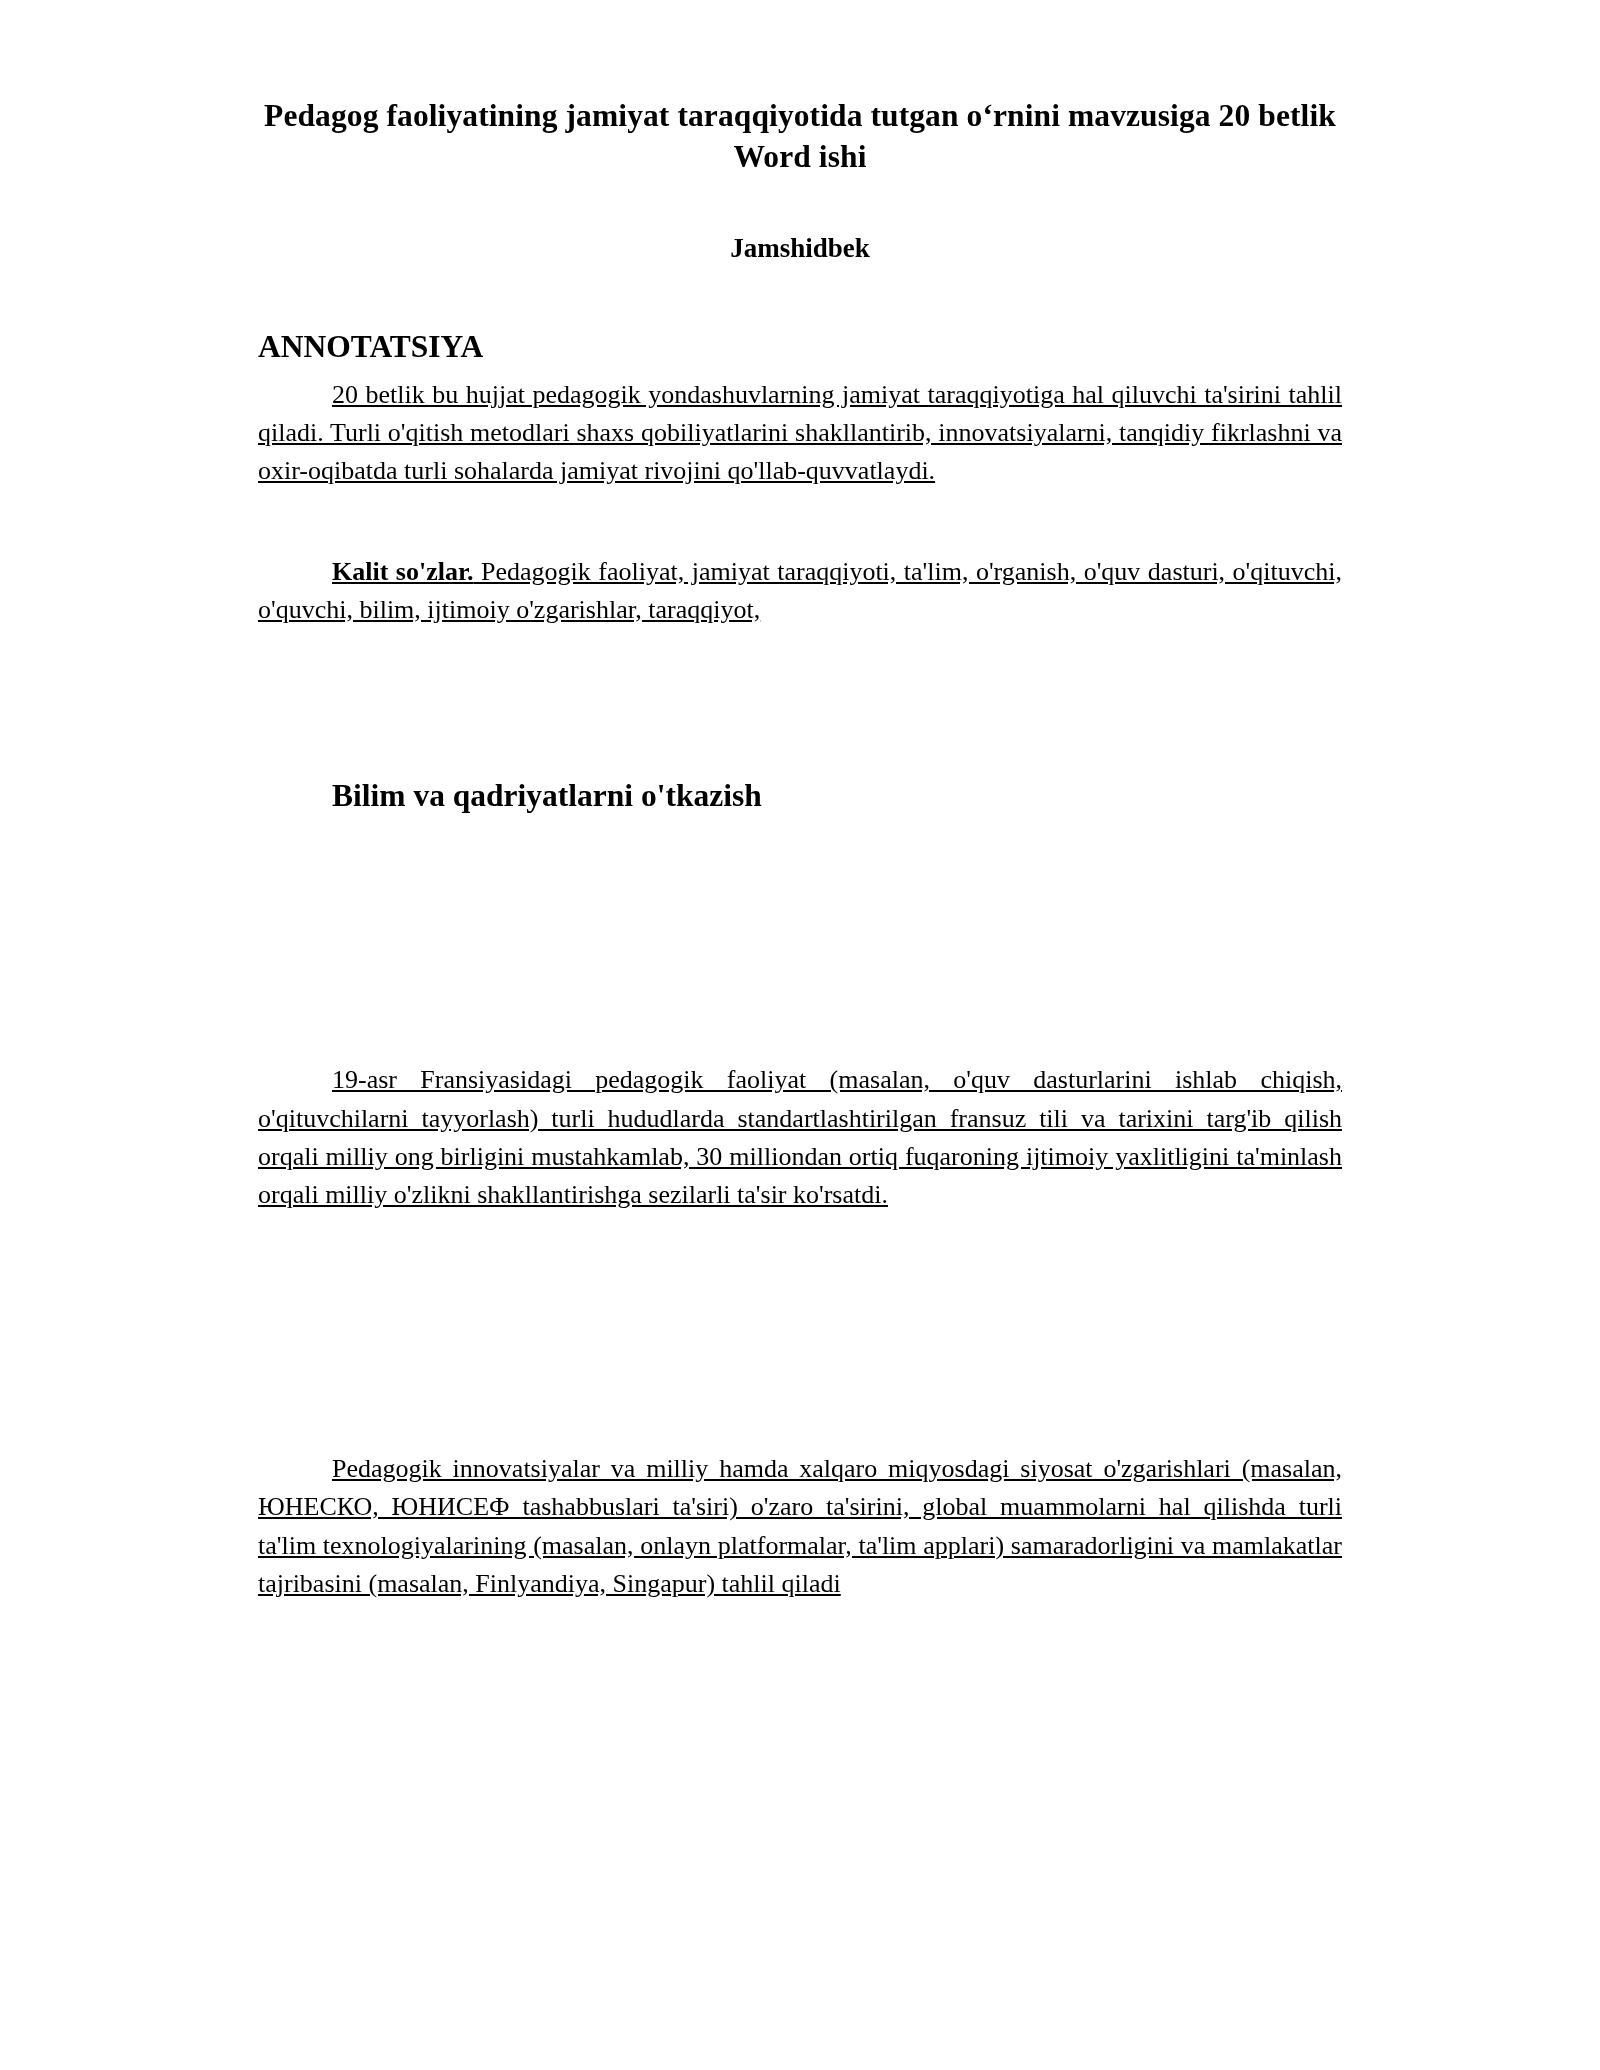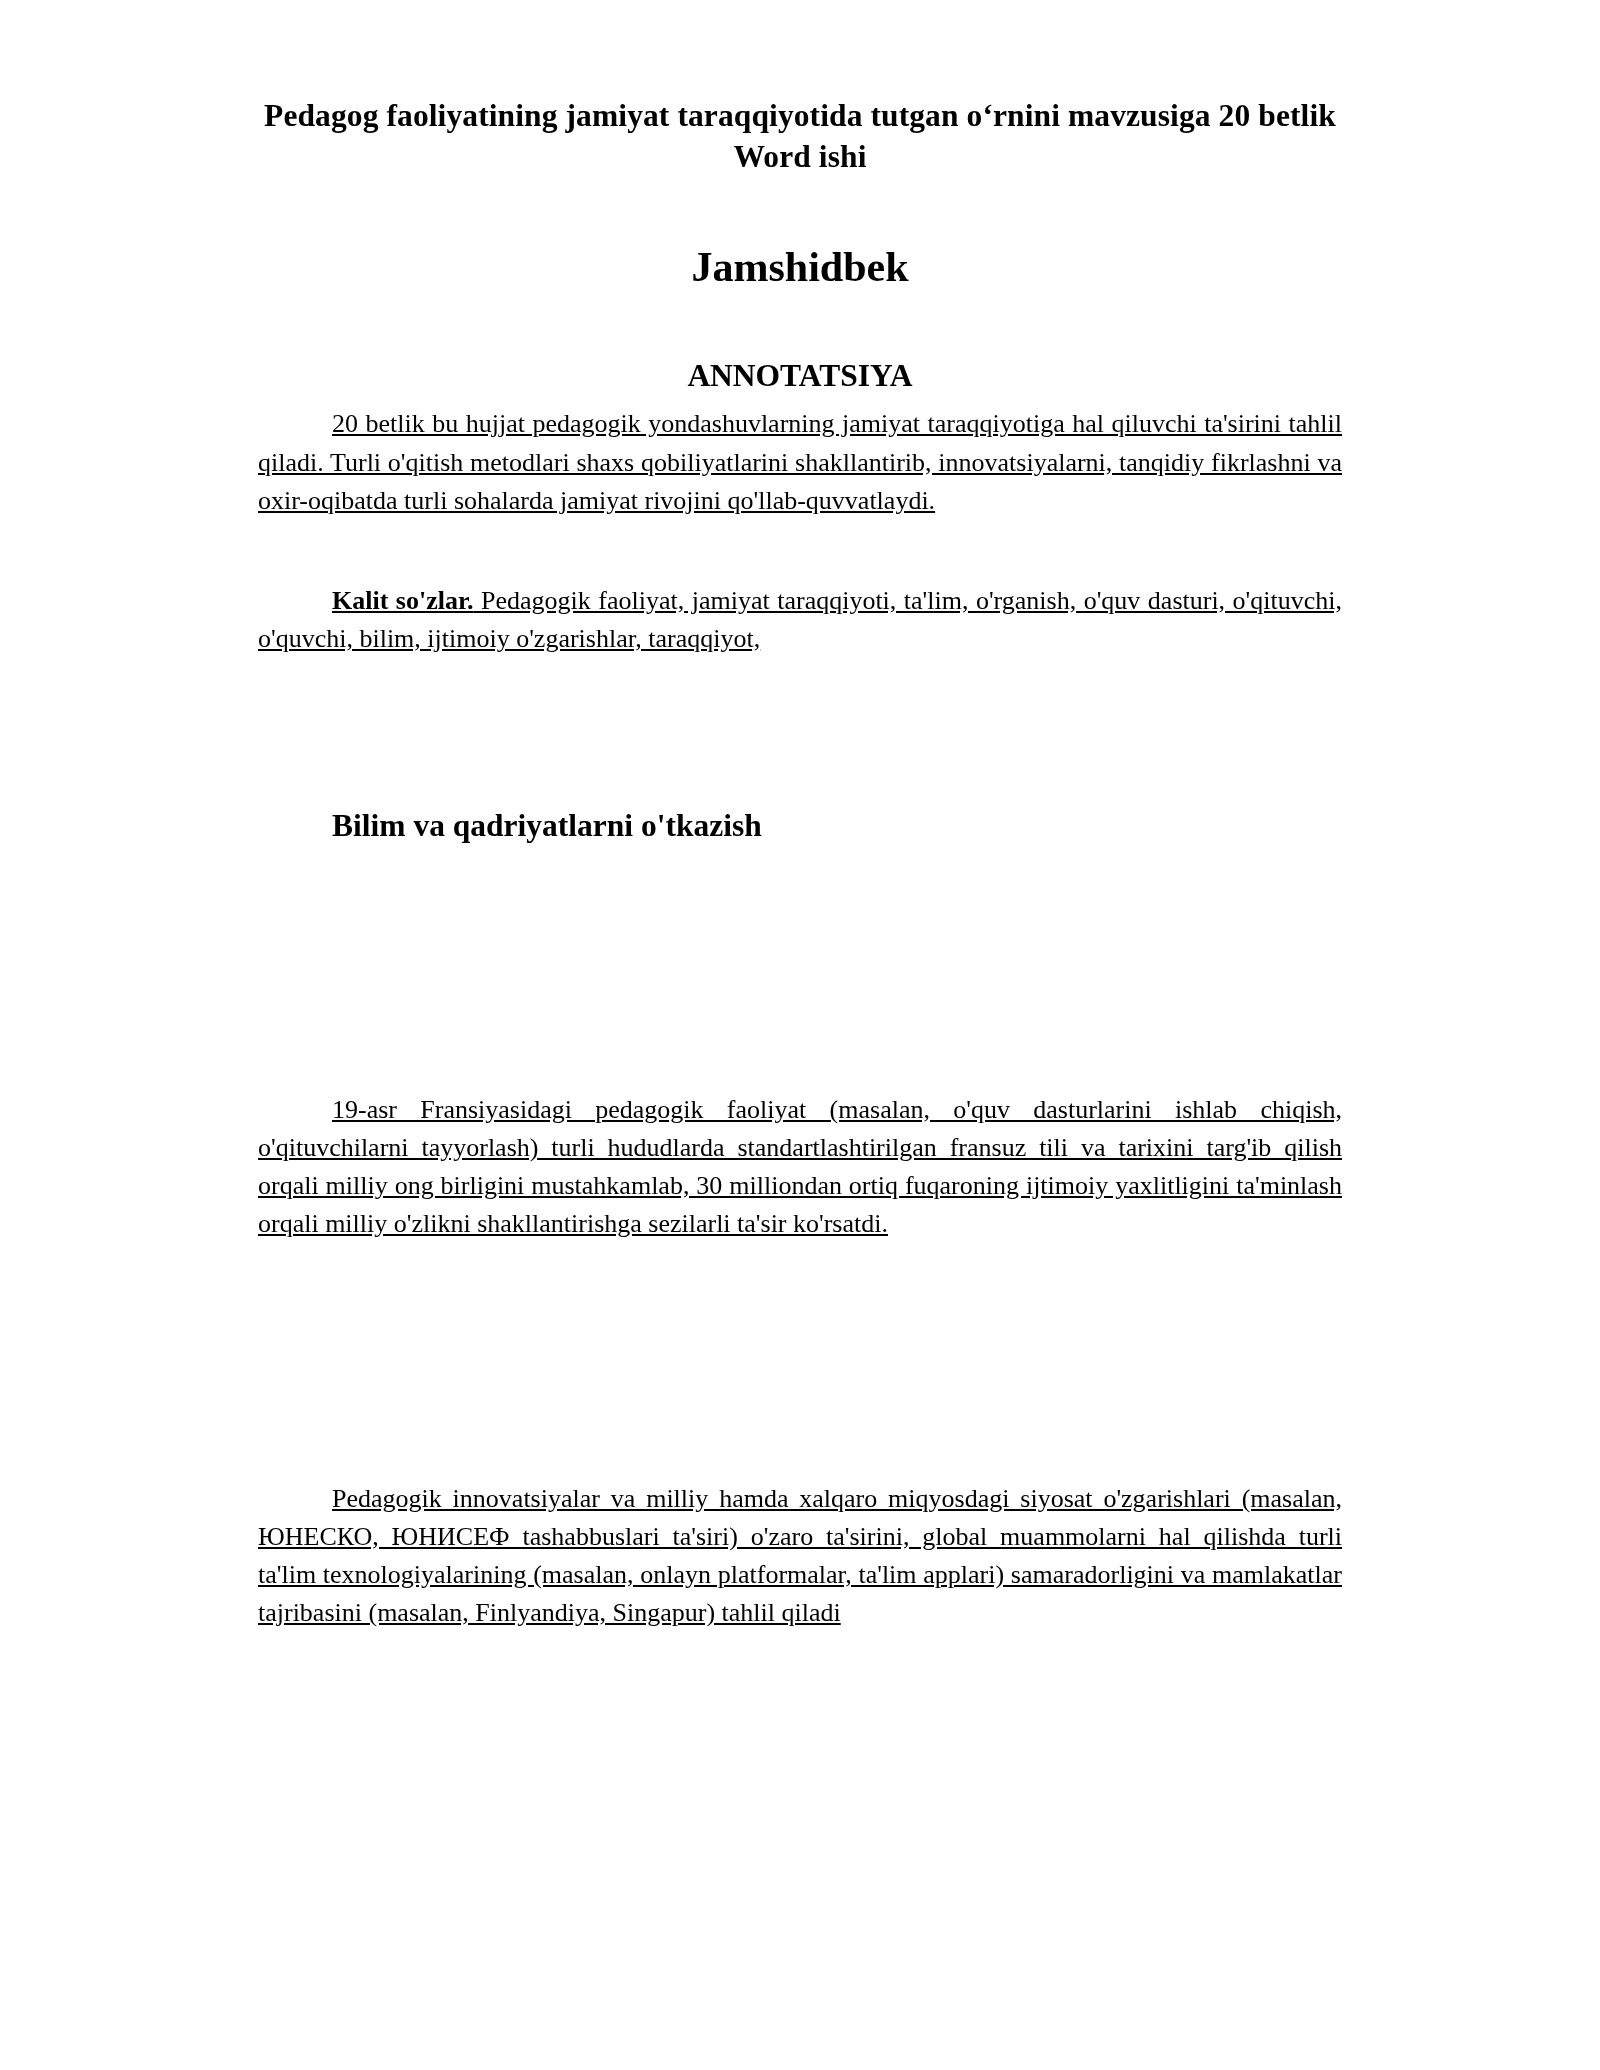--- a/index.html
+++ b/index.html
@@ -36,31 +36,31 @@
     font-size: 31.5px;
     line-height: 1.30;
     margin: 0;
     padding: 0;
     letter-spacing: 0.1px;
   }
 
   .author {
     text-align: center;
     font-weight: bold;
-    font-size: 42px;
+    font-size: 27px;
     line-height: 1.30;
-    margin: 16px;
+    margin: 7px;
   }
 
   .section-center {
-    text-align: center;
+    text-align: left;
     font-weight: bold;
     font-size: 31.5px;
     line-height: 1.30;
-    margin: 0;
+    margin: 8px;
   }
 
   p.body-text {
     text-align: justify;
     text-justify: inter-word;
     font-size: 26px;
     line-height: 1.47;
     margin: 8px;
     text-indent: 74px;
     hyphens: none;

